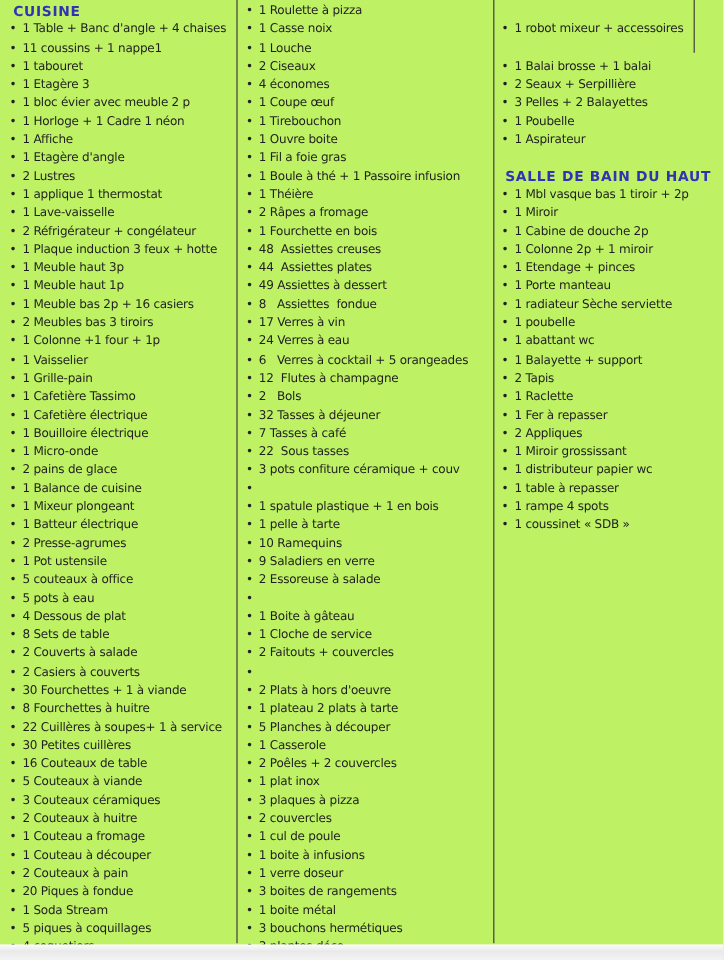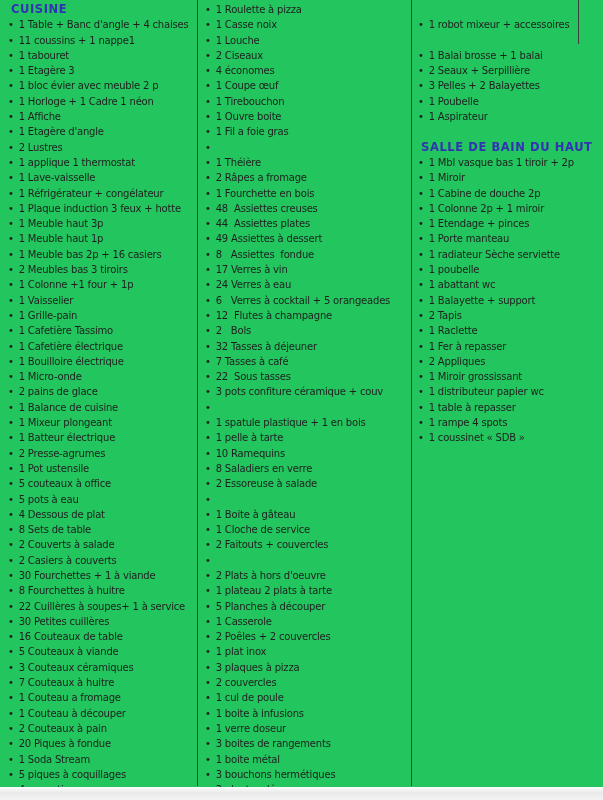--- a/index.html
+++ b/index.html
@@ -5,21 +5,21 @@
   html, body {
     margin: 0;
     padding: 0;
     background: #ffffff;
     font-family: "DejaVu Sans", sans-serif;
   }
   #page {
     position: relative;
     width: 603px;
     height: 800px;
-    background: #22c55e;
+    background: #bef264;
     overflow: hidden;
   }
   .column {
     position: absolute;
     top: 2px;
   }
   #col-0 { left: 8px;   width: 188px; }
   #col-1 { left: 205px; width: 204px; }
   #col-2 { left: 418px; width: 183px; }
 
@@ -81,21 +81,21 @@
       <div class="line item"><span class="bullet">•</span><span class="txt">11 coussins + 1 nappe1</span></div>
       <div class="line item"><span class="bullet">•</span><span class="txt">1 tabouret</span></div>
       <div class="line item"><span class="bullet">•</span><span class="txt">1 Etagère 3</span></div>
       <div class="line item"><span class="bullet">•</span><span class="txt">1 bloc évier avec meuble 2 p</span></div>
       <div class="line item"><span class="bullet">•</span><span class="txt">1 Horloge + 1 Cadre 1 néon</span></div>
       <div class="line item"><span class="bullet">•</span><span class="txt">1 Affiche</span></div>
       <div class="line item"><span class="bullet">•</span><span class="txt">1 Etagère d'angle</span></div>
       <div class="line item"><span class="bullet">•</span><span class="txt">2 Lustres</span></div>
       <div class="line item"><span class="bullet">•</span><span class="txt">1 applique 1 thermostat</span></div>
       <div class="line item"><span class="bullet">•</span><span class="txt">1 Lave-vaisselle</span></div>
-      <div class="line item"><span class="bullet">•</span><span class="txt">1 Réfrigérateur + congélateur</span></div>
+      <div class="line item"><span class="bullet">•</span><span class="txt">2 Réfrigérateur + congélateur</span></div>
       <div class="line item"><span class="bullet">•</span><span class="txt">1 Plaque induction 3 feux + hotte</span></div>
       <div class="line item"><span class="bullet">•</span><span class="txt">1 Meuble haut 3p</span></div>
       <div class="line item"><span class="bullet">•</span><span class="txt">1 Meuble haut 1p</span></div>
       <div class="line item"><span class="bullet">•</span><span class="txt">1 Meuble bas 2p + 16 casiers</span></div>
       <div class="line item"><span class="bullet">•</span><span class="txt">2 Meubles bas 3 tiroirs</span></div>
       <div class="line item"><span class="bullet">•</span><span class="txt">1 Colonne +1 four + 1p</span></div>
       <div class="line item"><span class="bullet">•</span><span class="txt">1 Vaisselier</span></div>
       <div class="line item"><span class="bullet">•</span><span class="txt">1 Grille-pain</span></div>
       <div class="line item"><span class="bullet">•</span><span class="txt">1 Cafetière Tassimo</span></div>
       <div class="line item"><span class="bullet">•</span><span class="txt">1 Cafetière électrique</span></div>
@@ -113,62 +113,62 @@
       <div class="line item"><span class="bullet">•</span><span class="txt">8 Sets de table</span></div>
       <div class="line item"><span class="bullet">•</span><span class="txt">2 Couverts à salade</span></div>
       <div class="line item"><span class="bullet">•</span><span class="txt">2 Casiers à couverts</span></div>
       <div class="line item"><span class="bullet">•</span><span class="txt">30 Fourchettes + 1 à viande</span></div>
       <div class="line item"><span class="bullet">•</span><span class="txt">8 Fourchettes à huitre</span></div>
       <div class="line item"><span class="bullet">•</span><span class="txt">22 Cuillères à soupes+ 1 à service</span></div>
       <div class="line item"><span class="bullet">•</span><span class="txt">30 Petites cuillères</span></div>
       <div class="line item"><span class="bullet">•</span><span class="txt">16 Couteaux de table</span></div>
       <div class="line item"><span class="bullet">•</span><span class="txt">5 Couteaux à viande</span></div>
       <div class="line item"><span class="bullet">•</span><span class="txt">3 Couteaux céramiques</span></div>
-      <div class="line item"><span class="bullet">•</span><span class="txt">7 Couteaux à huitre</span></div>
+      <div class="line item"><span class="bullet">•</span><span class="txt">2 Couteaux à huitre</span></div>
       <div class="line item"><span class="bullet">•</span><span class="txt">1 Couteau a fromage</span></div>
       <div class="line item"><span class="bullet">•</span><span class="txt">1 Couteau à découper</span></div>
       <div class="line item"><span class="bullet">•</span><span class="txt">2 Couteaux à pain</span></div>
       <div class="line item"><span class="bullet">•</span><span class="txt">20 Piques à fondue</span></div>
       <div class="line item"><span class="bullet">•</span><span class="txt">1 Soda Stream</span></div>
       <div class="line item"><span class="bullet">•</span><span class="txt">5 piques à coquillages</span></div>
       <div class="line item"><span class="bullet">•</span><span class="txt">4 coquetiers</span></div>
     </div>
   <div id="divider-1" class="v-divider"></div>
   <div id="col-1" class="column">
       <div class="line item"><span class="bullet">•</span><span class="txt">1 Roulette à pizza</span></div>
       <div class="line item"><span class="bullet">•</span><span class="txt">1 Casse noix</span></div>
       <div class="line item"><span class="bullet">•</span><span class="txt">1 Louche</span></div>
       <div class="line item"><span class="bullet">•</span><span class="txt">2 Ciseaux</span></div>
       <div class="line item"><span class="bullet">•</span><span class="txt">4 économes</span></div>
       <div class="line item"><span class="bullet">•</span><span class="txt">1 Coupe œuf</span></div>
       <div class="line item"><span class="bullet">•</span><span class="txt">1 Tirebouchon</span></div>
       <div class="line item"><span class="bullet">•</span><span class="txt">1 Ouvre boite</span></div>
       <div class="line item"><span class="bullet">•</span><span class="txt">1 Fil a foie gras</span></div>
-      <div class="line item"><span class="bullet">•</span></div>
+      <div class="line item"><span class="bullet">•</span><span class="txt">1 Boule à thé + 1 Passoire infusion</span></div>
       <div class="line item"><span class="bullet">•</span><span class="txt">1 Théière</span></div>
       <div class="line item"><span class="bullet">•</span><span class="txt">2 Râpes a fromage</span></div>
       <div class="line item"><span class="bullet">•</span><span class="txt">1 Fourchette en bois</span></div>
       <div class="line item"><span class="bullet">•</span><span class="txt">48  Assiettes creuses</span></div>
       <div class="line item"><span class="bullet">•</span><span class="txt">44  Assiettes plates</span></div>
       <div class="line item"><span class="bullet">•</span><span class="txt">49 Assiettes à dessert</span></div>
       <div class="line item"><span class="bullet">•</span><span class="txt">8   Assiettes  fondue</span></div>
       <div class="line item"><span class="bullet">•</span><span class="txt">17 Verres à vin</span></div>
       <div class="line item"><span class="bullet">•</span><span class="txt">24 Verres à eau</span></div>
       <div class="line item"><span class="bullet">•</span><span class="txt">6   Verres à cocktail + 5 orangeades</span></div>
       <div class="line item"><span class="bullet">•</span><span class="txt">12  Flutes à champagne</span></div>
       <div class="line item"><span class="bullet">•</span><span class="txt">2   Bols</span></div>
       <div class="line item"><span class="bullet">•</span><span class="txt">32 Tasses à déjeuner</span></div>
       <div class="line item"><span class="bullet">•</span><span class="txt">7 Tasses à café</span></div>
       <div class="line item"><span class="bullet">•</span><span class="txt">22  Sous tasses</span></div>
       <div class="line item"><span class="bullet">•</span><span class="txt">3 pots confiture céramique + couv</span></div>
       <div class="line item"><span class="bullet">•</span></div>
       <div class="line item"><span class="bullet">•</span><span class="txt">1 spatule plastique + 1 en bois</span></div>
       <div class="line item"><span class="bullet">•</span><span class="txt">1 pelle à tarte</span></div>
       <div class="line item"><span class="bullet">•</span><span class="txt">10 Ramequins</span></div>
-      <div class="line item"><span class="bullet">•</span><span class="txt">8 Saladiers en verre</span></div>
+      <div class="line item"><span class="bullet">•</span><span class="txt">9 Saladiers en verre</span></div>
       <div class="line item"><span class="bullet">•</span><span class="txt">2 Essoreuse à salade</span></div>
       <div class="line item"><span class="bullet">•</span></div>
       <div class="line item"><span class="bullet">•</span><span class="txt">1 Boite à gâteau</span></div>
       <div class="line item"><span class="bullet">•</span><span class="txt">1 Cloche de service</span></div>
       <div class="line item"><span class="bullet">•</span><span class="txt">2 Faitouts + couvercles</span></div>
       <div class="line item"><span class="bullet">•</span></div>
       <div class="line item"><span class="bullet">•</span><span class="txt">2 Plats à hors d'oeuvre</span></div>
       <div class="line item"><span class="bullet">•</span><span class="txt">1 plateau 2 plats à tarte</span></div>
       <div class="line item"><span class="bullet">•</span><span class="txt">5 Planches à découper</span></div>
       <div class="line item"><span class="bullet">•</span><span class="txt">1 Casserole</span></div>

